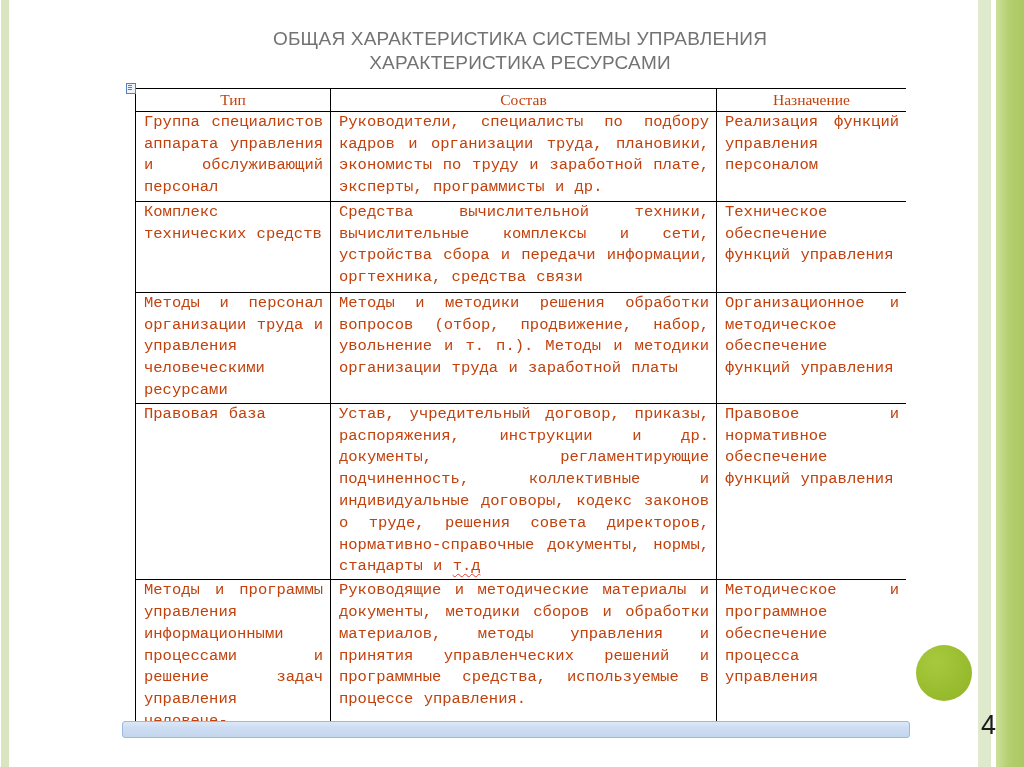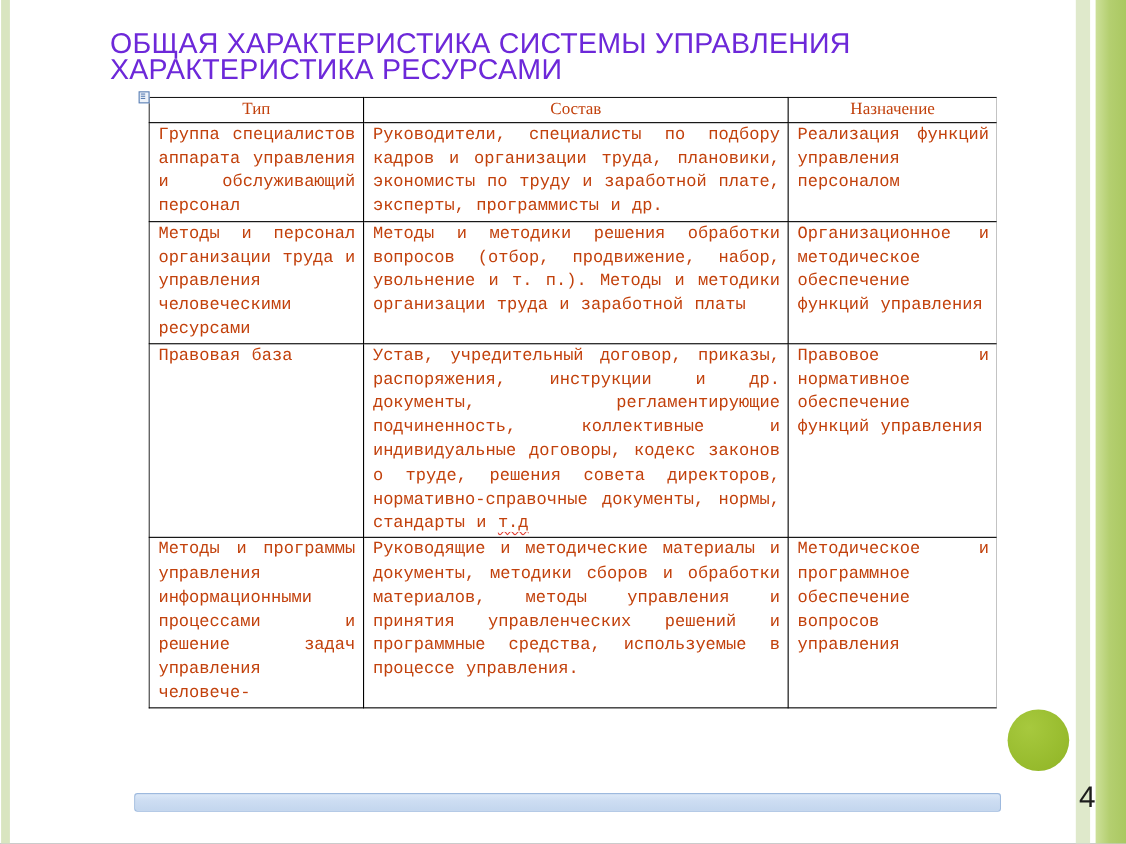--- a/index.html
+++ b/index.html
@@ -29,22 +29,22 @@
     background:radial-gradient(circle at 35% 30%,#a7c93e,#8fb425);
   }
   .page-number{
     position:absolute;left:981px;top:710px;width:30px;
     font-size:27px;color:#1c1c1c;z-index:6;
     font-family:"Liberation Sans",sans-serif;
   }
   
   .title{
     position:absolute;top:27px;left:100px;width:840px;
-    color:#6d28d9;
-    font-size:26px;line-height:24px;letter-spacing:.2px;
+    text-align:center;color:#737373;
+    font-size:19px;line-height:24px;letter-spacing:.2px;
   }
   
   .anchor-icon{
     position:absolute;left:126px;top:83px;width:8px;height:9px;
     border:1px solid #5b7fb4;background:#eef3fa;z-index:3;
   }
   .anchor-icon::after{
     content:"";position:absolute;left:1px;top:1px;width:4px;height:1px;
     background:#5b7fb4;box-shadow:0 2px 0 #5b7fb4,0 4px 0 #5b7fb4;
   }
@@ -115,34 +115,39 @@
           <th>Состав</th>
           <th>Назначение</th>
         </tr>
       </thead>
       <tbody>
         <tr class="rh1">
           <td>Группа специалистов аппарата управления и обслуживающий персонал</td>
           <td>Руководители, специалисты по подбору кадров и организации труда, плановики, экономисты по труду и заработной плате, эксперты, программисты и др.</td>
           <td>Реализация функций управления персоналом</td>
         </tr>
+        <tr class="rh2">
+          <td>Комплекс технических средств</td>
+          <td>Средства вычислительной техники, вычислительные комплексы и сети, устройства сбора и передачи информации, оргтехника, средства связи</td>
+          <td>Техническое обеспечение функций управления</td>
+        </tr>
         <tr class="rh4">
           <td>Методы и персонал организации труда и управления человеческими ресурсами</td>
           <td>Методы и методики решения обработки вопросов (отбор, продвижение, набор, увольнение и т. п.). Методы и методики организации труда и заработной платы</td>
           <td>Организационное и методическое обеспечение функций управления</td>
         </tr>
         <tr class="rh5">
           <td>Правовая база</td>
           <td><span>Устав, учредительный договор, приказы, распоряжения, инструкции и др. документы, регламентирующие подчиненность, коллективные и индивидуальные договоры, кодекс законов о труде, решения совета директоров, нормативно-справочные документы, нормы, стандарты и </span><span class="squiggle">т.д</span></td>
           <td>Правовое и нормативное обеспечение функций управления</td>
         </tr>
         <tr class="rh6">
           <td>Методы и программы управления информационными процессами и решение задач управления человече-</td>
           <td>Руководящие и методические материалы и документы, методики сборов и обработки материалов, методы управления и принятия управленческих решений и программные средства, используемые в процессе управления.</td>
-          <td>Методическое и программное обеспечение вопросов управления</td>
+          <td>Методическое и программное обеспечение процесса управления</td>
         </tr>
       </tbody>
     </table>
   </div>
 
   <div class="bottom-bar"></div>
 
   <div class="page-number">4</div>
 
 </div>

